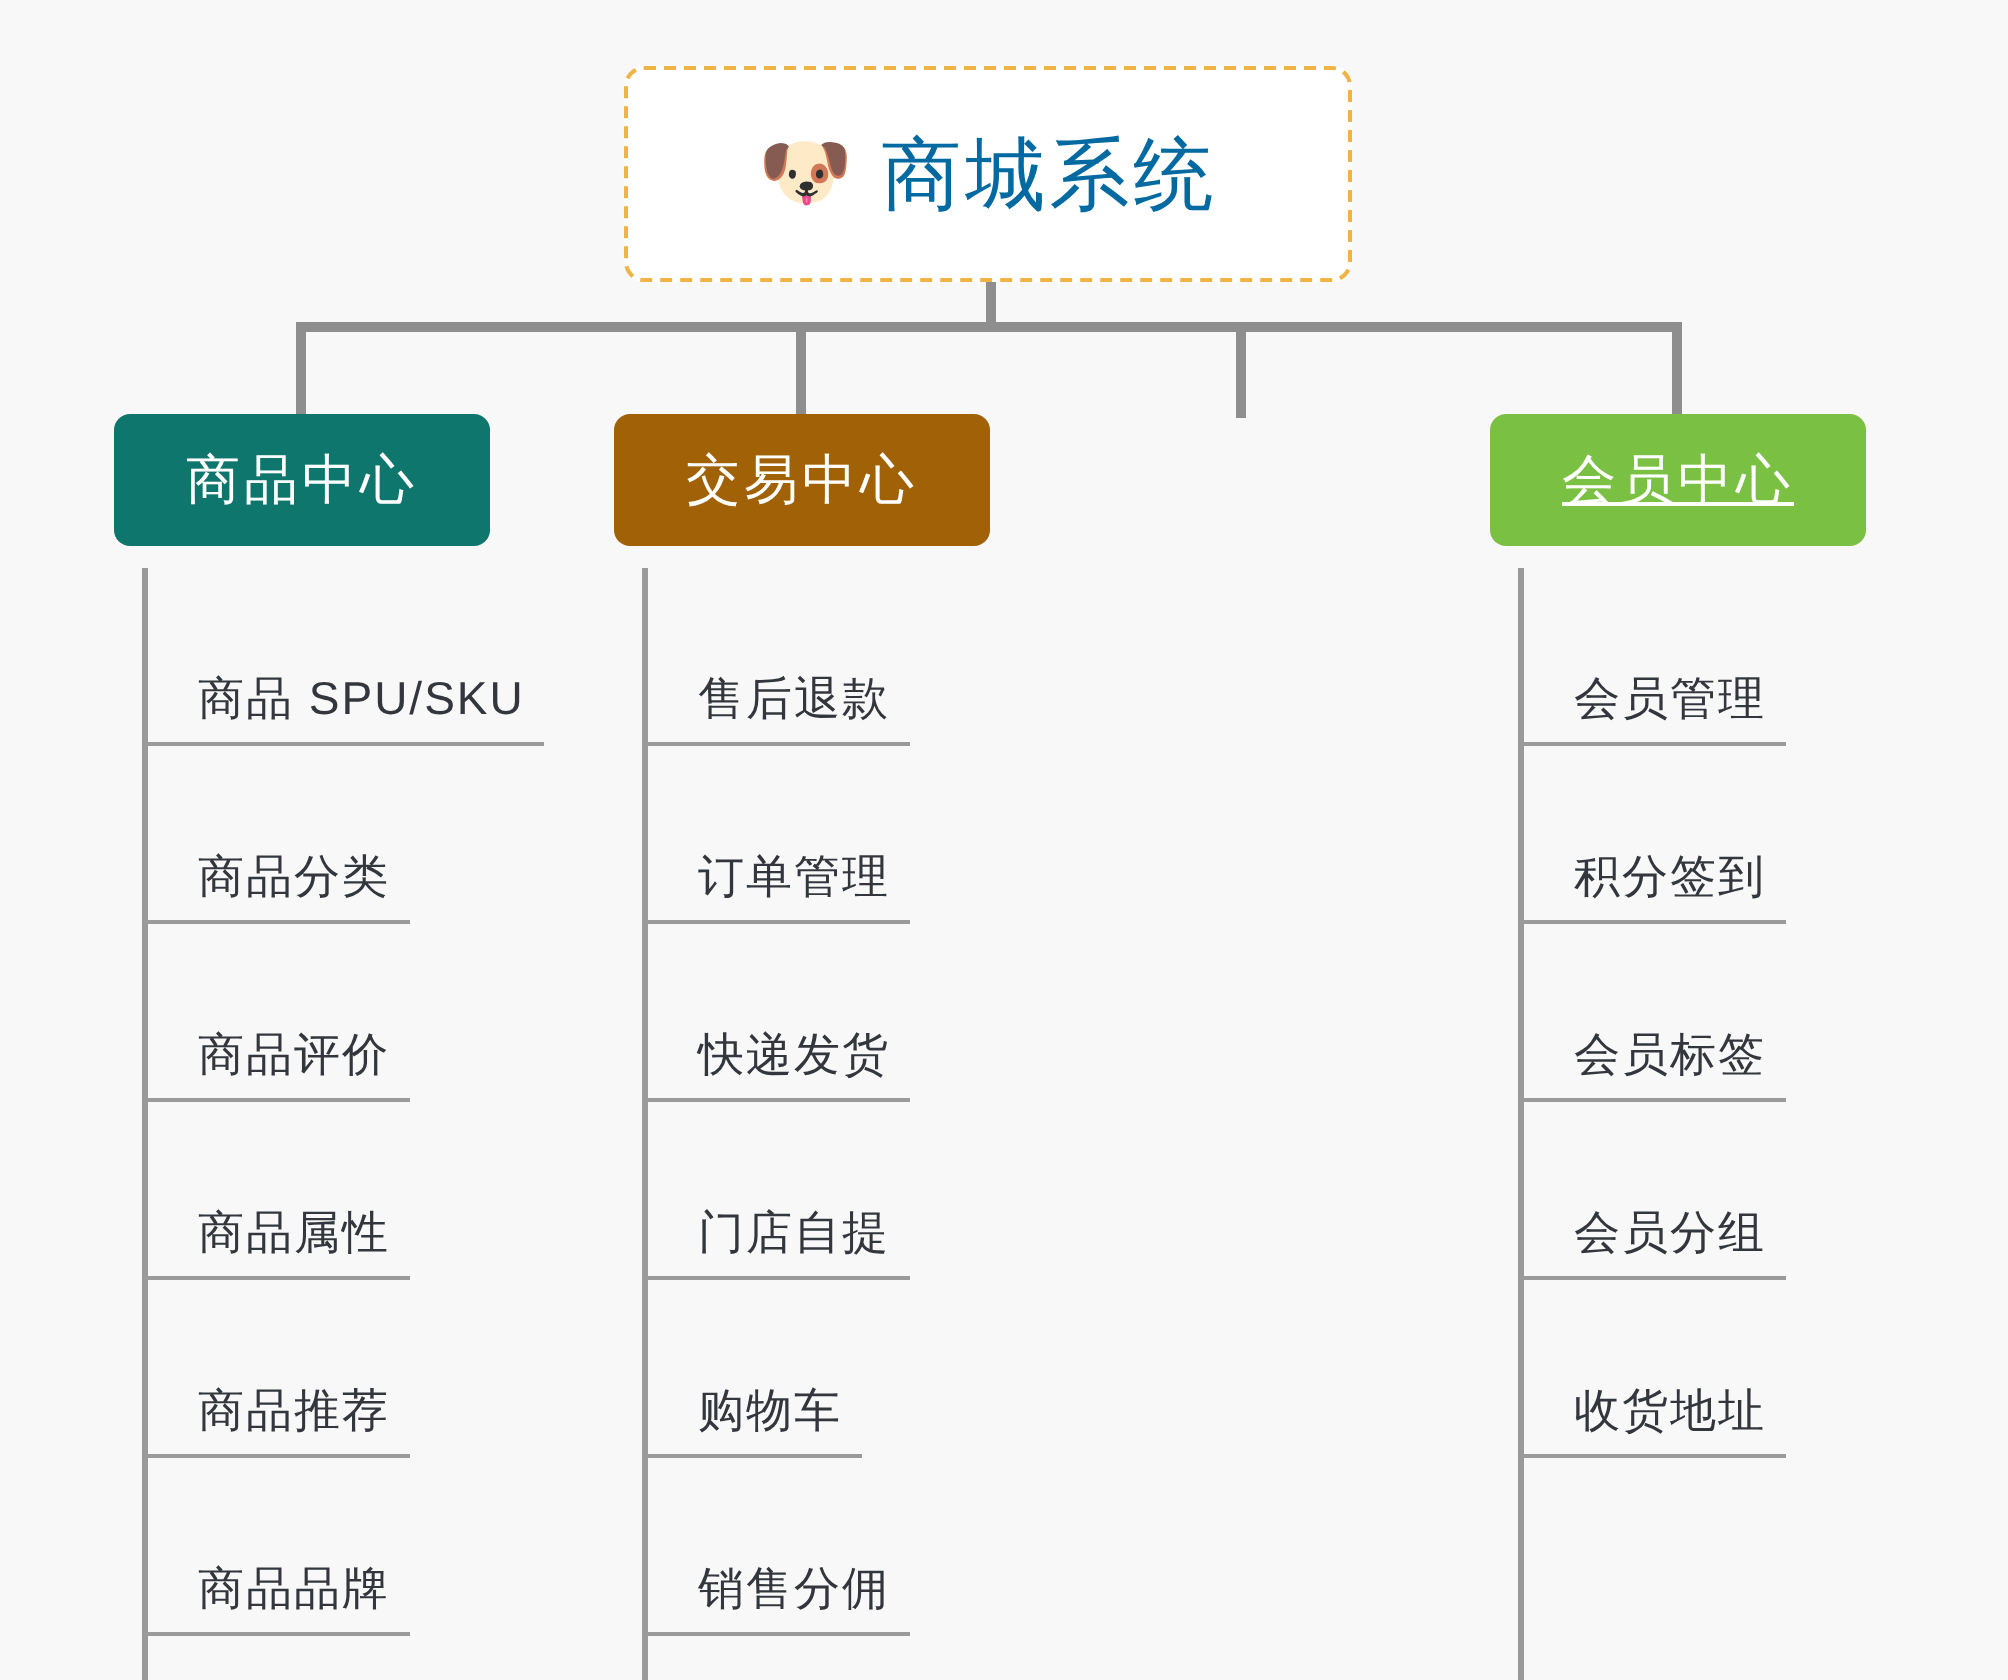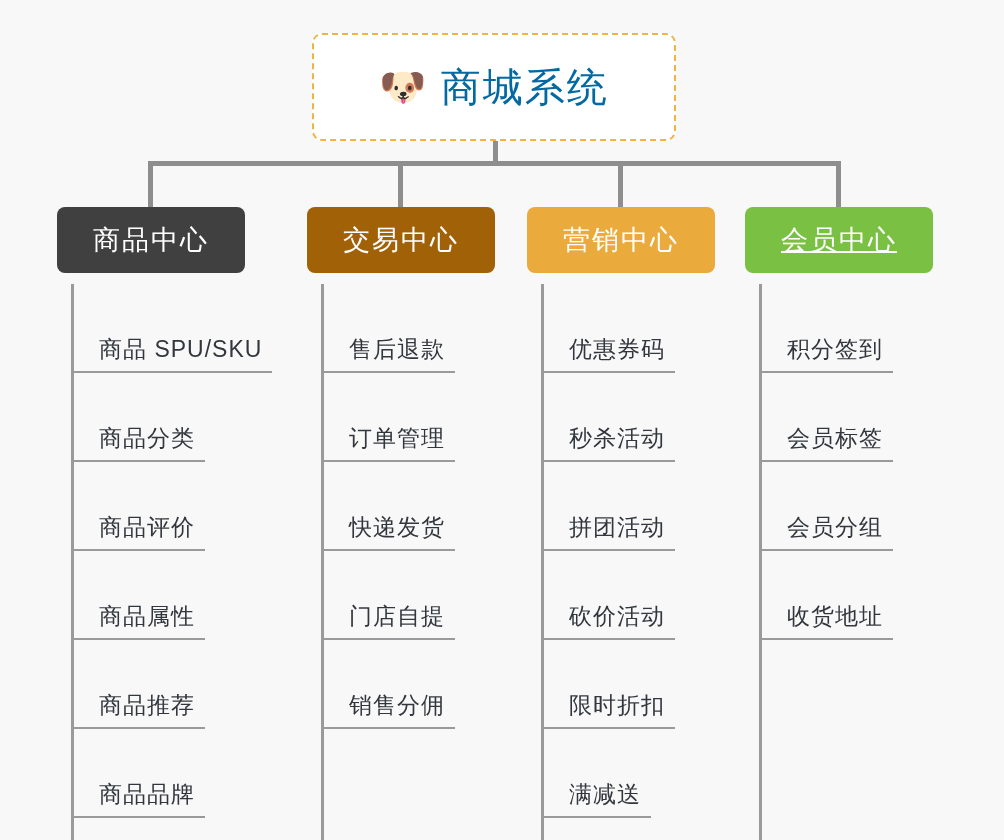--- a/index.html
+++ b/index.html
@@ -144,21 +144,21 @@
   </div>
 
   <div class="conn conn-stem" style="background: rgb(142, 142, 142);"></div>
   <div class="conn conn-bus" style="background: rgb(142, 142, 142);"></div>
   <div class="conn conn-drop" style="left: 148px; background: rgb(142, 142, 142);"></div>
   <div class="conn conn-drop" style="left: 398px; background: rgb(142, 142, 142);"></div>
   <div class="conn conn-drop" style="left: 618px; background: rgb(142, 142, 142);"></div>
   <div class="conn conn-drop" style="left: 836px; background: rgb(142, 142, 142);"></div>
 
   <div class="column" style="left:57px;">
-    <div class="col-header" style="background: #404040;">
+    <div class="col-header" style="background: #0f766e;">
       <span>商品中心</span>
     </div>
     <div class="col-body">
       <div class="spine"></div>
       <ul class="leaf-list">
         <li class="leaf-item">
             <span class="leaf-underline">商品 SPU/SKU</span>
           </li>
         <li class="leaf-item">
             <span class="leaf-underline">商品分类</span>
@@ -192,71 +192,49 @@
         <li class="leaf-item">
             <span class="leaf-underline">订单管理</span>
           </li>
         <li class="leaf-item">
             <span class="leaf-underline">快递发货</span>
           </li>
         <li class="leaf-item">
             <span class="leaf-underline">门店自提</span>
           </li>
         <li class="leaf-item">
+            <span class="leaf-underline">购物车</span>
+          </li>
+        <li class="leaf-item">
             <span class="leaf-underline">销售分佣</span>
           </li>
       </ul>
     </div>
   </div>
 
-  <div class="column" style="left:527px;">
-    <div class="col-header" style="background: rgb(234, 171, 60);">
-      <span>营销中心</span>
+
+  <div class="column" style="left:745px;">
+    <div class="col-header" style="background: rgb(122, 193, 67); text-decoration: underline;">
+      <span>会员中心</span>
     </div>
     <div class="col-body">
       <div class="spine"></div>
       <ul class="leaf-list">
         <li class="leaf-item">
-            <span class="leaf-underline">优惠券码</span>
-          </li>
-        <li class="leaf-item">
-            <span class="leaf-underline">秒杀活动</span>
-          </li>
-        <li class="leaf-item">
-            <span class="leaf-underline">拼团活动</span>
-          </li>
-        <li class="leaf-item">
-            <span class="leaf-underline">砍价活动</span>
-          </li>
-        <li class="leaf-item">
-            <span class="leaf-underline">限时折扣</span>
-          </li>
-        <li class="leaf-item">
-            <span class="leaf-underline">满减送</span>
+            <span class="leaf-underline">会员管理</span>
+          </li>
+        <li class="leaf-item">
+            <span class="leaf-underline">积分签到</span>
+          </li>
+        <li class="leaf-item">
+            <span class="leaf-underline">会员标签</span>
+          </li>
+        <li class="leaf-item">
+            <span class="leaf-underline">会员分组</span>
+          </li>
+        <li class="leaf-item">
+            <span class="leaf-underline">收货地址</span>
           </li>
       </ul>
     </div>
   </div>
 
-  <div class="column" style="left:745px;">
-    <div class="col-header" style="background: rgb(122, 193, 67); text-decoration: underline;">
-      <span>会员中心</span>
-    </div>
-    <div class="col-body">
-      <div class="spine"></div>
-      <ul class="leaf-list">
-        <li class="leaf-item">
-            <span class="leaf-underline">积分签到</span>
-          </li>
-        <li class="leaf-item">
-            <span class="leaf-underline">会员标签</span>
-          </li>
-        <li class="leaf-item">
-            <span class="leaf-underline">会员分组</span>
-          </li>
-        <li class="leaf-item">
-            <span class="leaf-underline">收货地址</span>
-          </li>
-      </ul>
-    </div>
-  </div>
-
 </div>
 
 </body></html>

